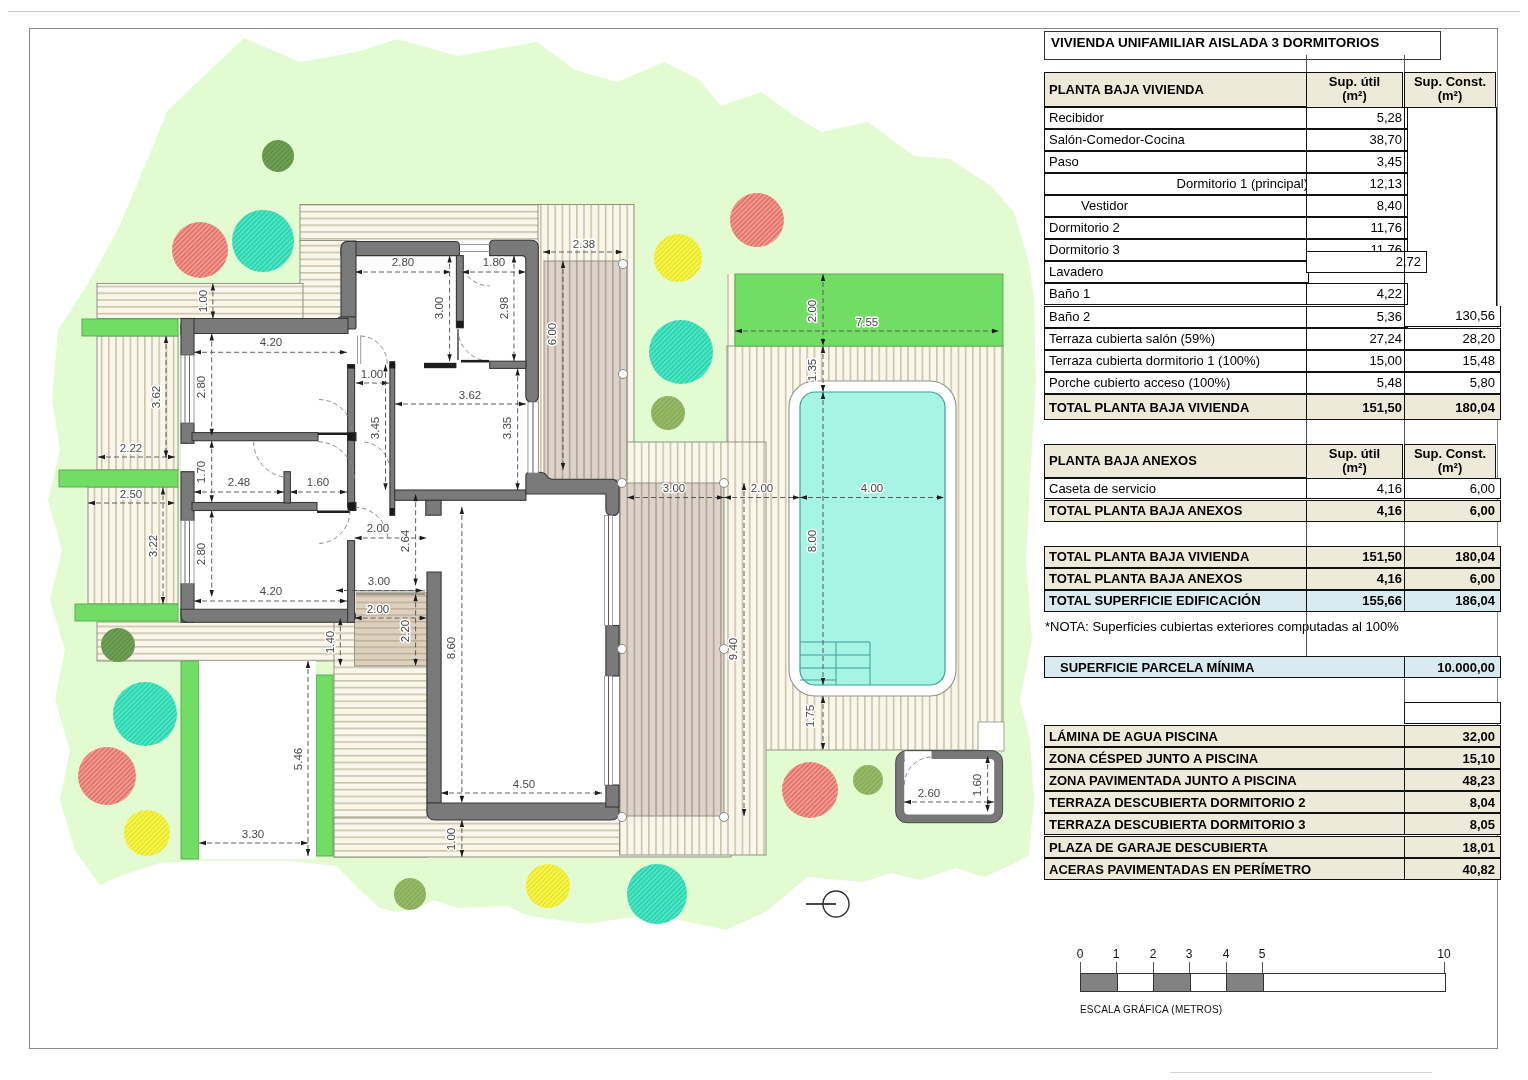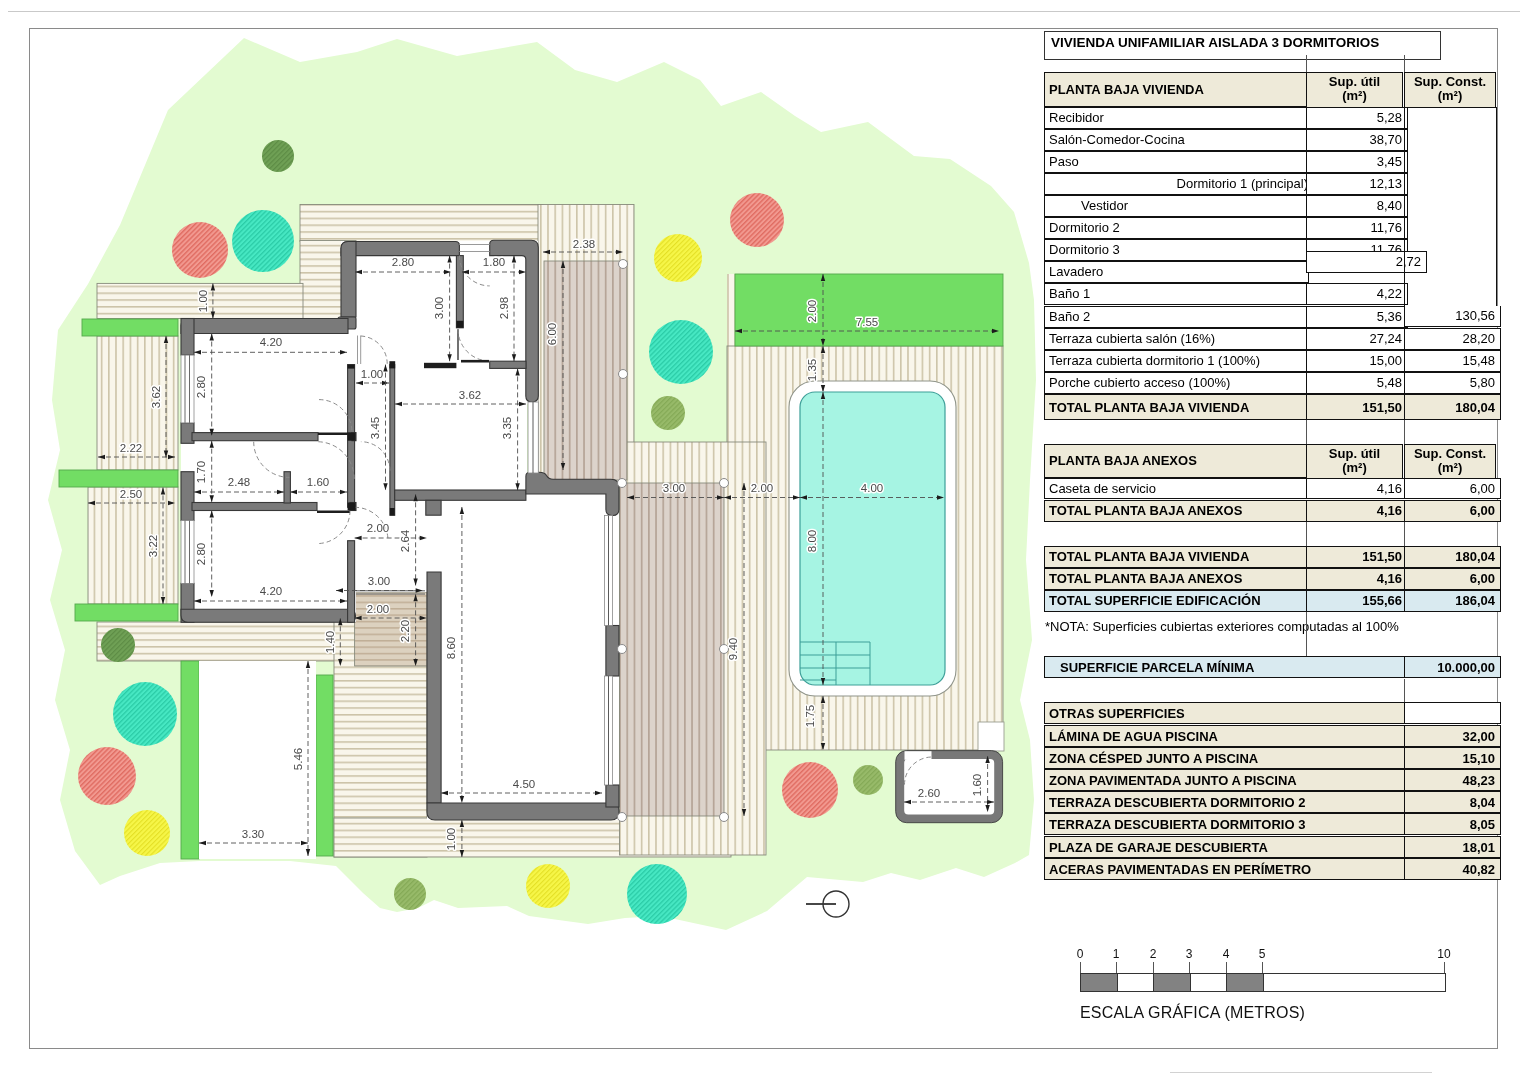--- a/index.html
+++ b/index.html
@@ -17,21 +17,21 @@
 .cell.nofill { background:#fff; }
 .cell.nob { border:none; background:transparent; }
 .cell.nbtop { border-top:none; }
 .cell.ctr { text-align:center; padding-left:0; line-height:14px; padding-top:2px; }
 .b { font-weight:bold; }
 .ttl { position:absolute; border:1px solid #333; font-weight:bold; font-size:13.5px;
        padding:3px 0 0 6px; background:#fff; }
 .tbox { position:absolute; }
 .nota { position:absolute; font-size:13px; color:#000; }
 .sclbl { position:absolute; font-size:12px; color:#111; width:20px; text-align:center; }
-.sccap { position:absolute; font-size:16px; color:#111; letter-spacing:0.2px; }
+.sccap { position:absolute; font-size:10px; color:#111; letter-spacing:0.2px; }
 </style></head>
 <body>
 <div id="page">
 <svg width="1528" height="1080" viewBox="0 0 1528 1080">
 <defs>
 <pattern id="hH" width="8" height="6.8" patternUnits="userSpaceOnUse">
   <rect width="8" height="6.8" fill="#f9f6eb"></rect>
           <rect y="0" width="8" height="1.6" fill="#cdc4a9"></rect>
 </pattern>
 <pattern id="hV" width="7.2" height="8" patternUnits="userSpaceOnUse">
@@ -640,21 +640,21 @@
 <div class="cell num nob" style="left:1404px;top:239.3px;width:90px;height:19.1px;"></div>
 <div class="cell" style="left:1044px;top:261.4px;width:259px;height:19.1px;">Lavadero</div>
 <div class="cell num" style="left:1306px;top:251px;width:95px;height:19.1px;padding-left:19px;">2,72</div>
 <div class="cell num nob" style="left:1404px;top:261.4px;width:90px;height:19.1px;"></div>
 <div class="cell" style="left:1044px;top:283.4px;width:259px;height:19.1px;">Baño 1</div>
 <div class="cell num" style="left:1306px;top:283.4px;width:95px;height:19.1px;">4,22</div>
 <div class="cell num nob" style="left:1404px;top:283.4px;width:90px;height:19.1px;"></div>
 <div class="cell" style="left:1044px;top:305.5px;width:259px;height:19.1px;">Baño 2</div>
 <div class="cell num" style="left:1306px;top:305.5px;width:95px;height:19.1px;">5,36</div>
 <div class="cell num nbtop" style="left:1404px;top:305.5px;width:90px;height:19.1px;">130,56</div>
-<div class="cell" style="left:1044px;top:327.5px;width:259px;height:19.1px;">Terraza cubierta salón (16%)</div>
+<div class="cell" style="left:1044px;top:327.5px;width:259px;height:19.1px;">Terraza cubierta salón (59%)</div>
 <div class="cell num" style="left:1306px;top:327.5px;width:95px;height:19.1px;">27,24</div>
 <div class="cell num " style="left:1404px;top:327.5px;width:90px;height:19.1px;">28,20</div>
 <div class="cell" style="left:1044px;top:349.6px;width:259px;height:19.1px;">Terraza cubierta dormitorio 1 (100%)</div>
 <div class="cell num" style="left:1306px;top:349.6px;width:95px;height:19.1px;">15,00</div>
 <div class="cell num " style="left:1404px;top:349.6px;width:90px;height:19.1px;text-align:right;">15,48</div>
 <div class="cell" style="left:1044px;top:371.6px;width:259px;height:19.1px;">Porche cubierto acceso (100%)</div>
 <div class="cell num" style="left:1306px;top:371.6px;width:95px;height:19.1px;">5,48</div>
 <div class="cell num " style="left:1404px;top:371.6px;width:90px;height:19.1px;">5,80</div>
 <div class="cell hdr b" style="left:1044px;top:393.7px;width:259px;height:23.5px;line-height:23px;">TOTAL PLANTA BAJA VIVIENDA</div>
 <div class="cell hdr b num" style="left:1306px;top:393.7px;width:95px;height:23.5px;line-height:23px;">151,50</div>
@@ -680,21 +680,20 @@
 <div class="cell hdr b num" style="left:1404px;top:567.7px;width:90px;height:19.1px;">6,00</div>
 <div class="cell blu b" style="left:1044px;top:589.8px;width:259px;height:19.1px;">TOTAL SUPERFICIE EDIFICACIÓN</div>
 <div class="cell blu b num" style="left:1306px;top:589.8px;width:95px;height:19.1px;">155,66</div>
 <div class="cell blu b num" style="left:1404px;top:589.8px;width:90px;height:19.1px;">186,04</div>
 
 <div class="nota" style="left:1045px;top:619px;">*NOTA: Superficies cubiertas exteriores computadas al 100%</div>
 
 <div class="cell blu b" style="left:1044px;top:656.3px;width:357px;height:19.2px;line-height:19px;padding-left:15px;">SUPERFICIE PARCELA MÍNIMA</div>
 <div class="cell blu b num" style="left:1404px;top:656.3px;width:90px;height:19.2px;line-height:19px;">10.000,00</div>
 
-<div class="cell hdr b" style="left:1044px;top:702.3px;width:357px;height:19.2px;line-height:19px;">OTRAS SUPERFICIES</div>
 <div class="cell nofill b num" style="left:1404px;top:702.3px;width:90px;height:19.2px;line-height:19px;"></div>
 <div class="cell hdr b" style="left:1044px;top:724.5px;width:357px;height:19.2px;line-height:19px;">LÁMINA DE AGUA PISCINA</div>
 <div class="cell hdr b num" style="left:1404px;top:724.5px;width:90px;height:19.2px;line-height:19px;">32,00</div>
 <div class="cell hdr b" style="left:1044px;top:746.7px;width:357px;height:19.2px;line-height:19px;">ZONA CÉSPED JUNTO A PISCINA</div>
 <div class="cell hdr b num" style="left:1404px;top:746.7px;width:90px;height:19.2px;line-height:19px;">15,10</div>
 <div class="cell hdr b" style="left:1044px;top:768.9px;width:357px;height:19.2px;line-height:19px;">ZONA PAVIMENTADA JUNTO A PISCINA</div>
 <div class="cell hdr b num" style="left:1404px;top:768.9px;width:90px;height:19.2px;line-height:19px;">48,23</div>
 <div class="cell hdr b" style="left:1044px;top:791.1px;width:357px;height:19.2px;line-height:19px;">TERRAZA DESCUBIERTA DORMITORIO 2</div>
 <div class="cell hdr b num" style="left:1404px;top:791.1px;width:90px;height:19.2px;line-height:19px;">8,04</div>
 <div class="cell hdr b" style="left:1044px;top:813.3px;width:357px;height:19.2px;line-height:19px;">TERRAZA DESCUBIERTA DORMITORIO 3</div>

